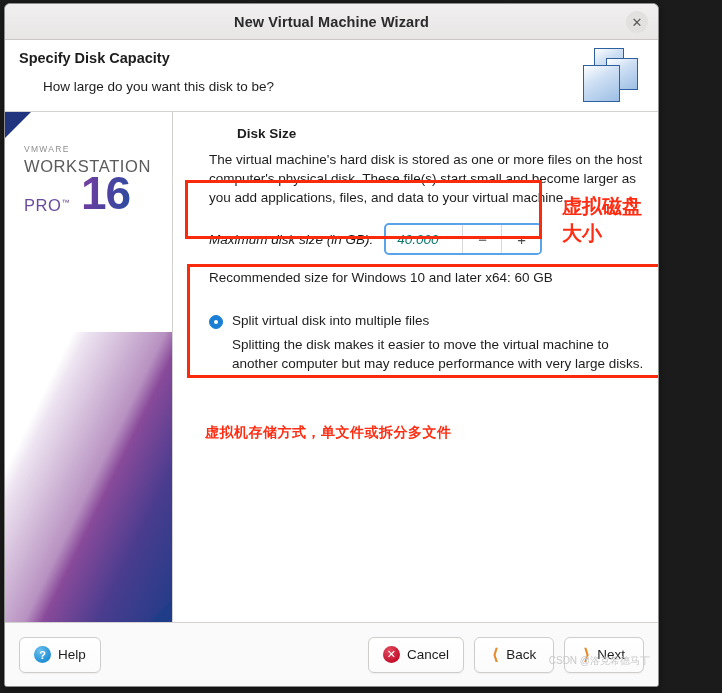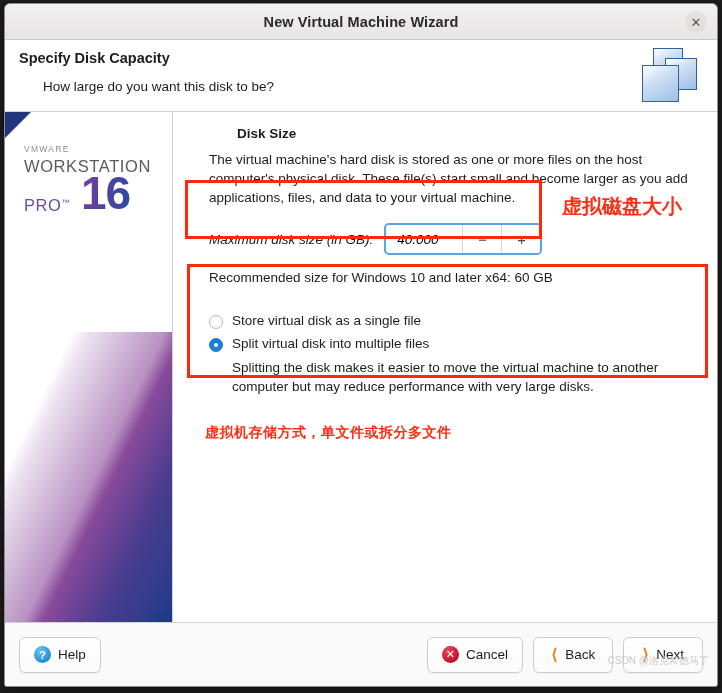--- a/index.html
+++ b/index.html
@@ -6,21 +6,21 @@
   html, body {
     width: 722px; height: 693px;
     background: #1b1b1b;
     font-family: "Liberation Sans", "DejaVu Sans", sans-serif;
     overflow: hidden;
   }
 
   .window {
     position: absolute;
     left: 4px; top: 3px;
-    width: 714px; height: 684px;
+    width: 655px; height: 684px;
     background: #ffffff;
     border: 1px solid #8d8d8d;
     border-radius: 6px 6px 3px 3px;
     box-shadow: 0 2px 6px rgba(0,0,0,0.45);
     overflow: hidden;
     display: flex;
     flex-direction: column;
     justify-content: flex-end;
   }
 
@@ -203,21 +203,21 @@
     border: 2px solid #5aa3e8;
     border-radius: 5px;
     background: #ffffff;
     overflow: hidden;
   }
   .spin-value {
     width: 76px;
     display: flex; align-items: center;
     padding-left: 11px;
     font-size: 13.5px;
-    color: #000000;
+    color: #0f766e;
     font-weight: 500;
   }
   .spin-btn {
     width: 39px;
     display: flex; align-items: center; justify-content: center;
     border-left: 1px solid #d8d8d8;
     font-size: 15px;
     color: #4a4a4a;
     background: #ffffff;
     cursor: pointer;
@@ -391,24 +391,20 @@
           <div class="spin-value">40.000</div>
           <div class="spin-btn">−</div>
           <div class="spin-btn">+</div>
         </div>
       </div>
 
       <div class="rec-note">Recommended size for Windows 10 and later x64: 60 GB</div>
 
       <div class="radio-group">
         <div class="radio-line">
-          <div class="radio"></div>
-          <div class="radio-label">Store virtual disk as a single file</div>
-        </div>
-        <div class="radio-line">
           <div class="radio checked"></div>
           <div class="radio-label">Split virtual disk into multiple files</div>
         </div>
         <div class="radio-help">Splitting the disk makes it easier to move the virtual machine to another computer but may reduce performance with very large disks.</div>
       </div>
 
       <div class="redbox" id="redbox-disksize"></div>
       <div class="redbox" id="redbox-storage"></div>
       <div class="annot" id="annot-disk">虚拟磁盘大小</div>
       <div class="annot" id="annot-store">虚拟机存储方式，单文件或拆分多文件</div>

